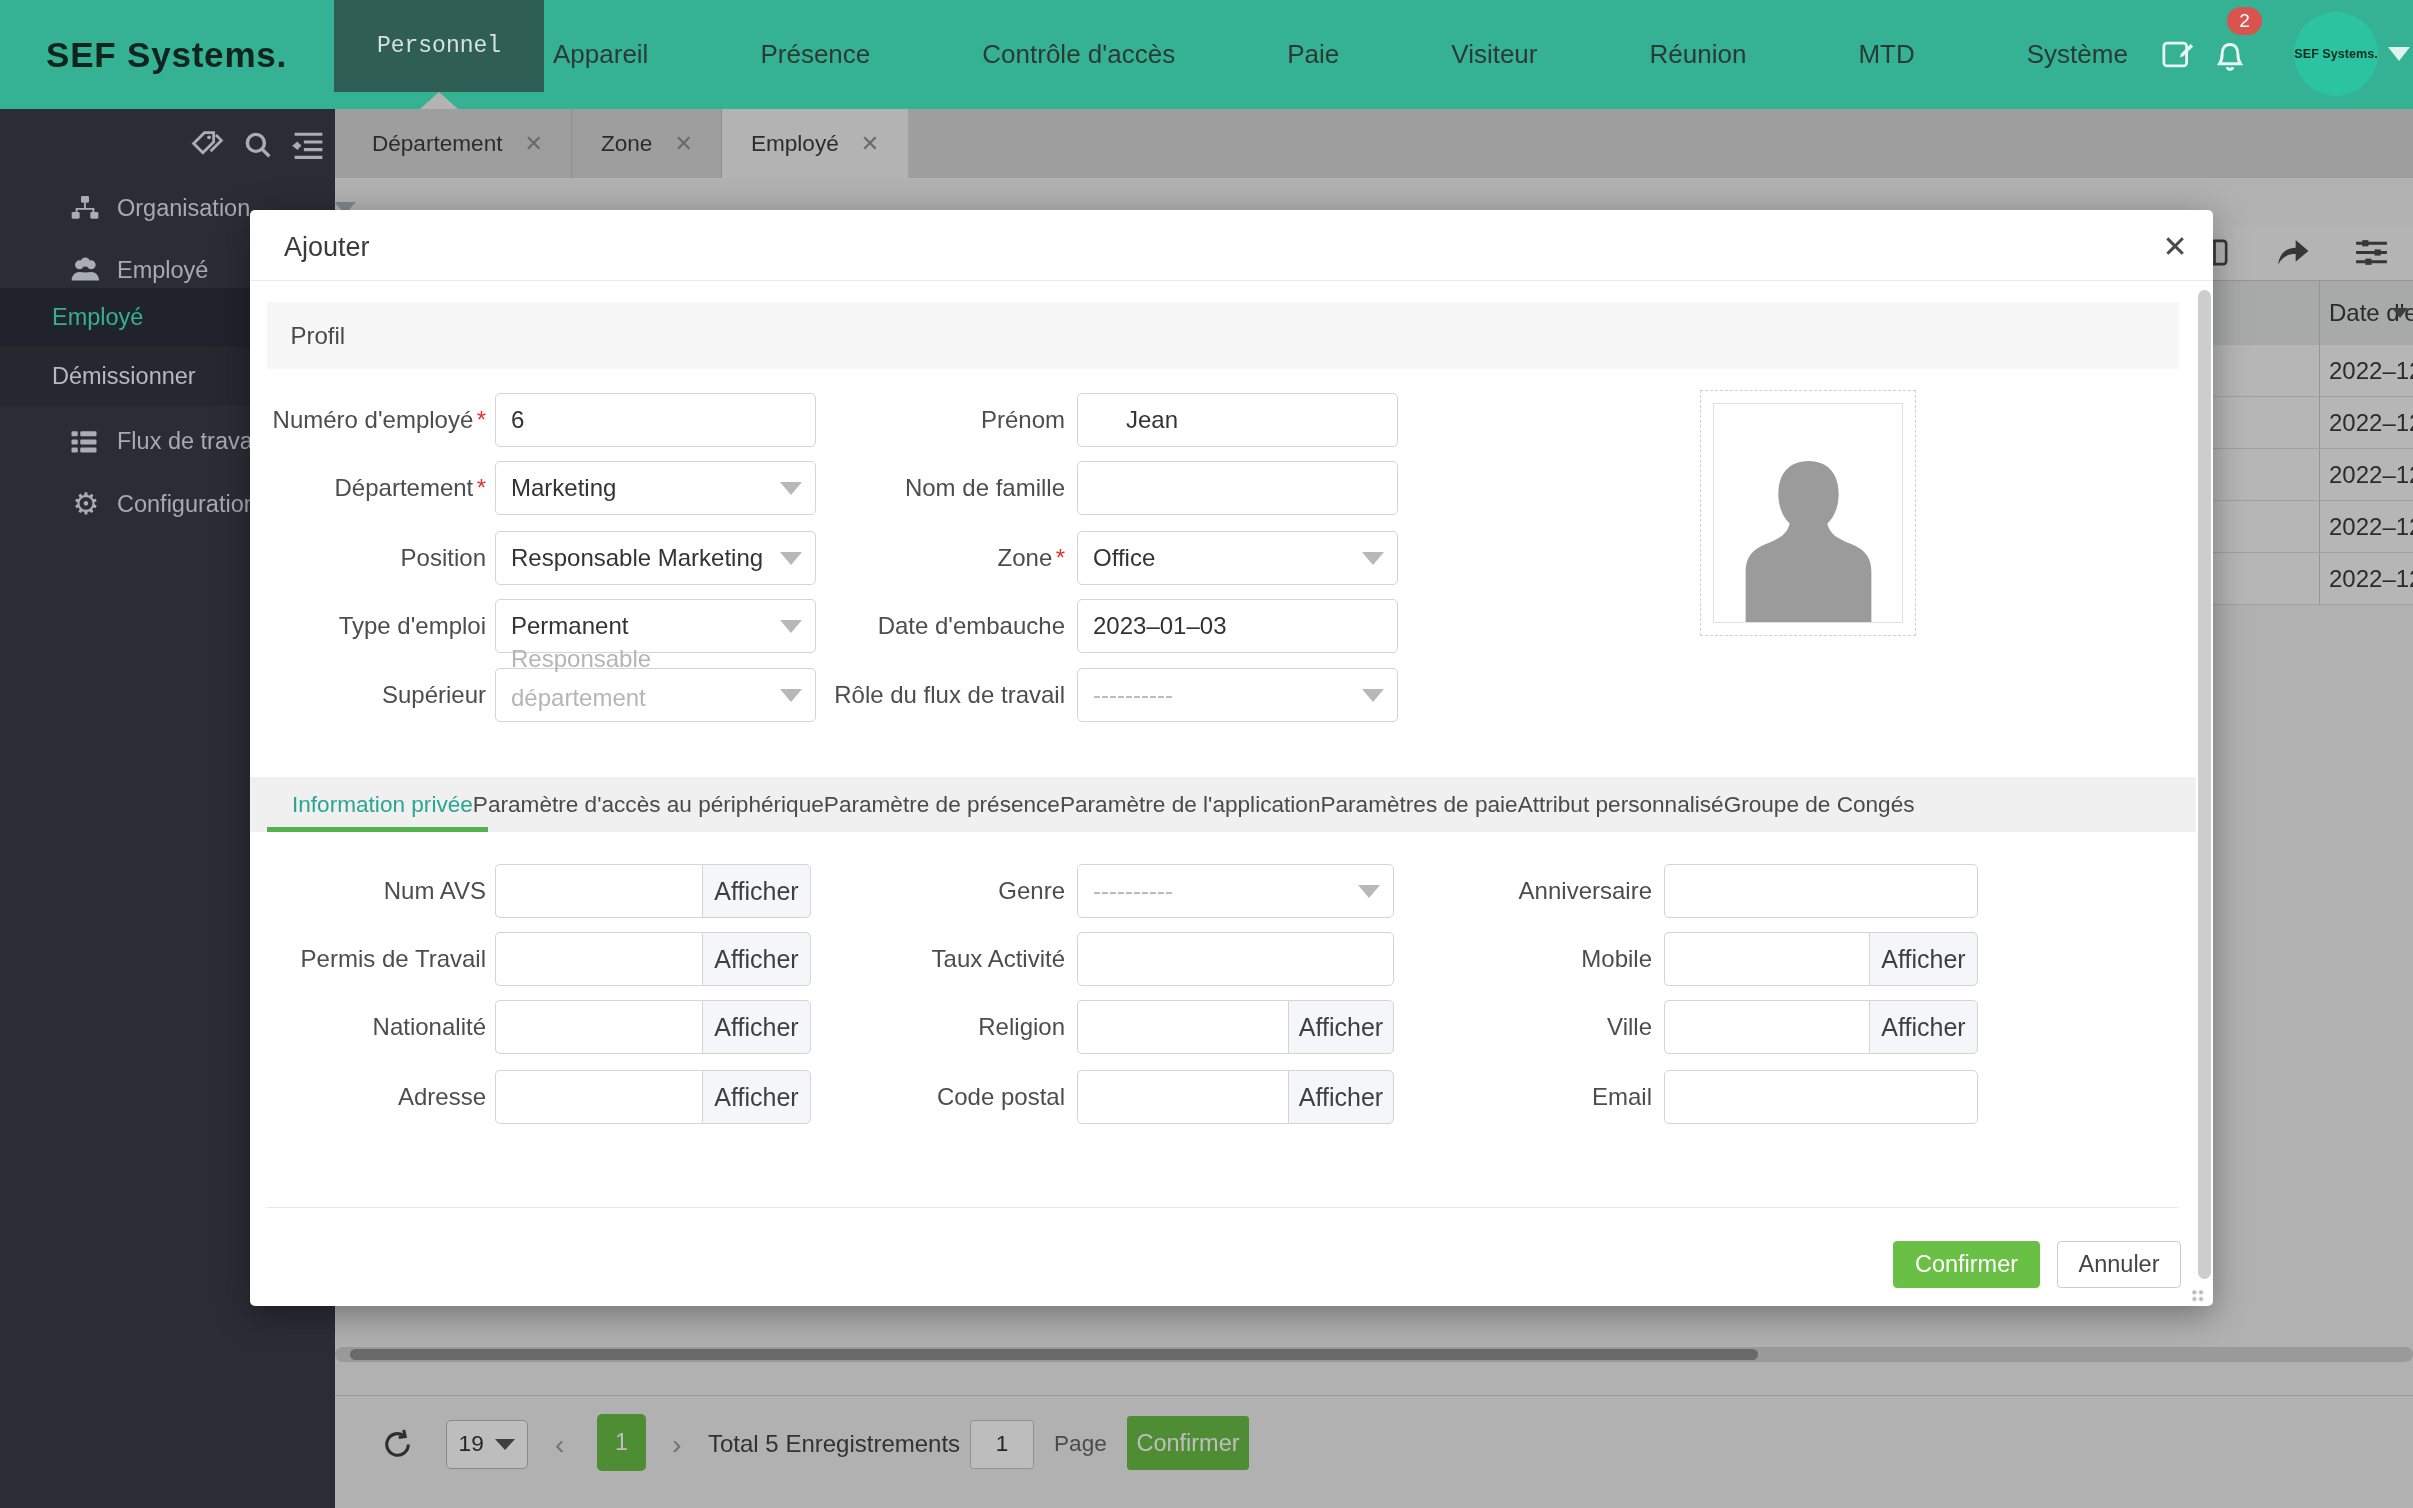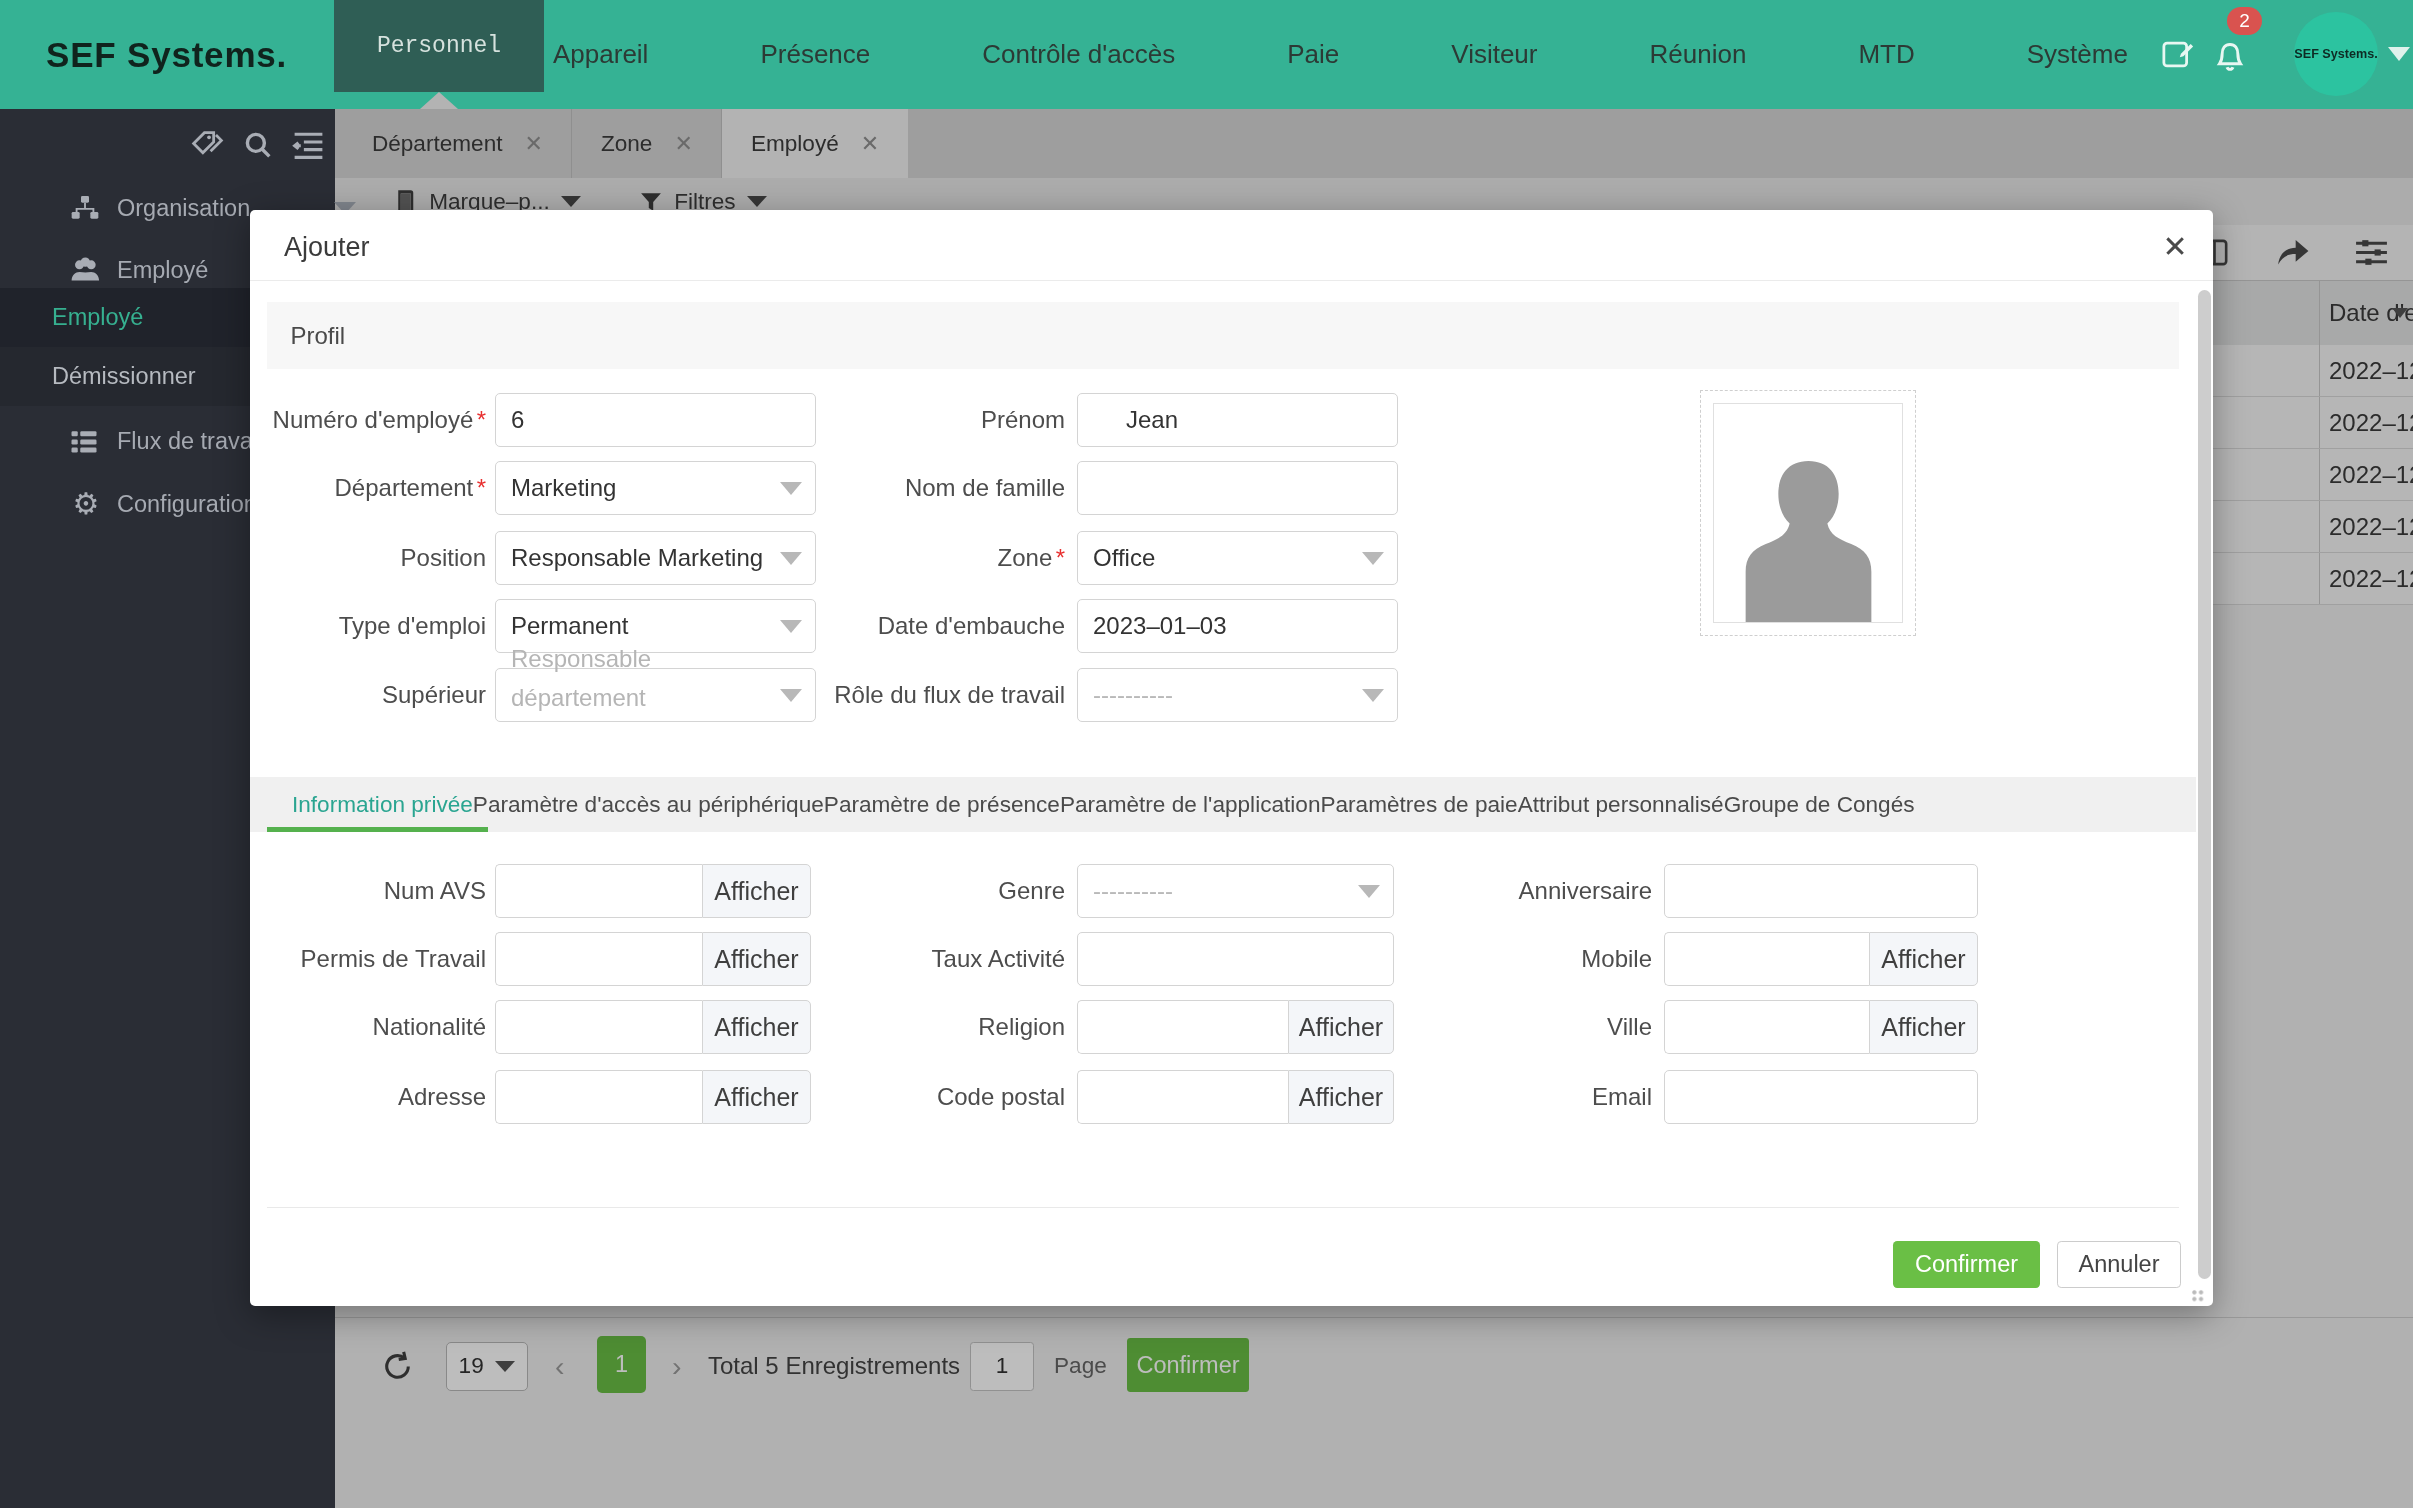--- a/index.html
+++ b/index.html
@@ -46,21 +46,21 @@
   .t2icons{position:absolute;right:23.5px;top:8.4px;width:193px;height:39px;display:flex;justify-content:space-between;align-items:center;}
   .gtable{left:0;top:171px;width:2078px;height:327px;}
   .gth{position:absolute;left:0;top:0;width:2078px;height:64px;background:#e3e4e5;border-top:0.8px solid #c9caca;border-bottom:0.8px solid #c9caca;}
   .gth .vline,.grow .vline{position:absolute;left:1984px;top:0;height:100%;width:0.8px;background:#c9caca;}
   .gth .txt{position:absolute;left:1994px;top:0;line-height:64px;font-size:24px;color:#3a3a3a;white-space:nowrap;}
   .gth .fcaret{position:absolute;left:2057px;top:27px;width:0;height:0;border-left:8.4px solid transparent;border-right:8.4px solid transparent;border-top:10px solid #555;}
   .grow{position:absolute;left:0;width:2078px;height:51px;background:#f6f6f6;border-bottom:0.8px solid #d8d8d8;}
   .grow .txt{position:absolute;left:1994px;top:0;line-height:51px;font-size:24px;color:#3a3a3a;white-space:nowrap;}
   .hscroll{left:0;top:1238px;width:2078px;height:15px;background:#d0d0d0;border-radius:7.5px;}
   .hthumb{position:absolute;left:15px;top:1.7px;width:1408px;height:11.7px;background:#8f8f8f;border-radius:5.9px;}
-  .pagebar{left:0;top:1208px;width:2078px;height:96px;background:#efefef;border-top:0.8px solid #cfcfcf;text-decoration:underline;}
+  .pagebar{left:0;top:1286px;width:2078px;height:96px;background:#efefef;border-top:0.8px solid #cfcfcf;text-decoration:underline;}
   .pb{position:absolute;top:0;height:96px;display:flex;align-items:center;font-size:22.6px;color:#444;}
   .pselect{position:absolute;left:111px;top:23.5px;width:80px;height:47px;background:#fff;border:0.8px solid #b9b9b9;border-radius:5px;
     display:flex;align-items:center;justify-content:space-evenly;font-size:22.6px;color:#333;}
   .pgreen{position:absolute;left:262px;top:18.4px;width:49px;height:57px;background:#6abf45;border-radius:5px;color:#fff;font-size:23.5px;
     display:flex;align-items:center;justify-content:center;}
   .pinput{position:absolute;left:635px;top:23.5px;width:62px;height:47px;background:#fff;border:0.8px solid #c4c4c4;border-radius:3.4px;
     display:flex;align-items:center;justify-content:center;font-size:22.6px;color:#333;}
   .pconfirm{position:absolute;left:792px;top:20px;width:122px;height:54px;background:#6abf45;border-radius:3.4px;color:#fff;font-size:23.5px;
     display:flex;align-items:center;justify-content:center;}
   .chev{font-size:28.5px;color:#9a9a9a;}
@@ -218,37 +218,20 @@
       <div class="ptab">
         <span>Zone</span>
         <span class="x">✕</span>
       </div>
       <div class="ptab active">
         <span>Employé</span>
         <span class="x">✕</span>
       </div>
     </div>
 
-    <div class="abs toolbar1">
-      <div class="tbtn">
-        <svg width="23.5" height="25" viewBox="0 0 18 20" fill="#3f3f3f">
-          <path d="M3 1 h10 a2 2 0 0 1 2 2 v16 l-2-1.5 V3.5 H5 V19 l-2 0 z"></path>
-          <rect x="5" y="3.5" width="8" height="14" fill="#6f6f6f"></rect>
-        </svg>
-        <span>Marque–p...</span>
-        <span class="tcaret"></span>
-      </div>
-      <div class="tbtn">
-        <svg width="22" height="22" viewBox="0 0 20 20" fill="#3f3f3f">
-          <path d="M1 2 h18 l-7 8 v8 l-4-2.5 V10 z"></path>
-        </svg>
-        <span>Filtres</span>
-        <span class="tcaret"></span>
-      </div>
-    </div>
 
     <div class="abs toolbar2">
       <div class="t2icons">
         <span>
           <svg width="35" height="35" viewBox="0 0 24 24" fill="none" stroke="#4a4a4a" stroke-width="1.8">
             <rect x="4" y="4" width="16" height="16" rx="2"></rect>
               <path d="M12 4 V20"></path>
           </svg>
         </span>
         <span>

